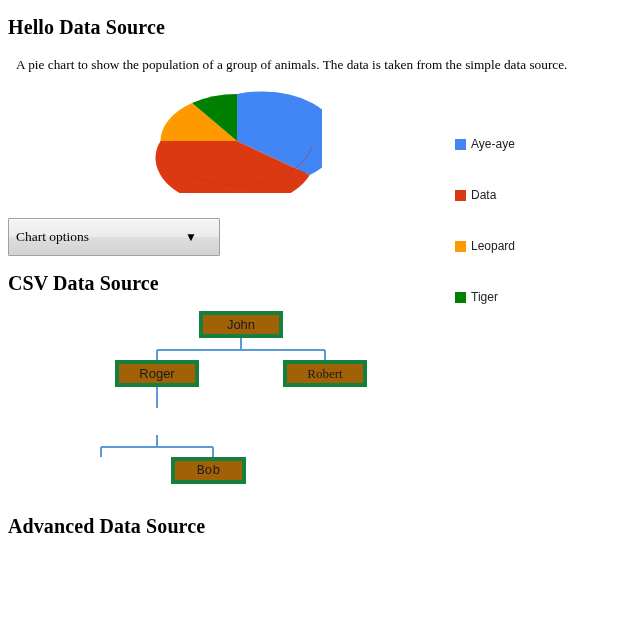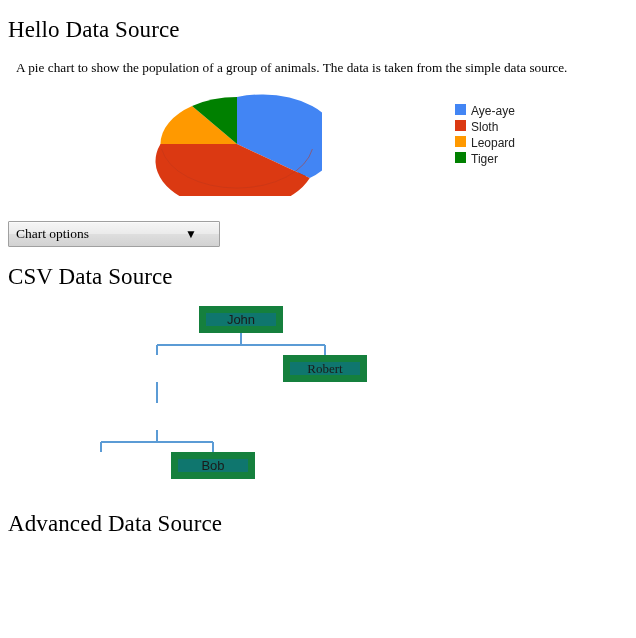--- a/index.html
+++ b/index.html
@@ -16,22 +16,22 @@
     color: #000000;
     position: relative;
   }
   .page {
     padding: 0 8px;
     box-sizing: border-box;
     width: 636px;
   }
   h1.section-title {
     font-family: "Liberation Serif", "DejaVu Serif", serif;
-    font-size: 23px;
-    font-weight: normal;
+    font-size: 20px;
+    font-weight: bold;
     margin: 16px 0 0 0;
     padding: 0;
     line-height: 1.18;
     letter-spacing: 0.1px;
   }
   p.section-desc {
     font-family: "Liberation Serif", "DejaVu Serif", serif;
     font-size: 13.3px;
     margin: 17px 0 0 8px;
     padding: 0;
@@ -57,37 +57,38 @@
     position: absolute;
     left: 447px;
     top: 18px;
     font-family: "Liberation Sans", "DejaVu Sans", sans-serif;
     font-size: 12px;
     line-height: 15px;
     color: #222222;
   }
   .legend-row {
     display: flex;
-    align-items: flex-start;
+    align-items: center;
     height: 15px;
     margin-bottom: 1px;
+    margin-top: 36px;
   }
   .legend-swatch {
     width: 11px;
     height: 11px;
     margin-right: 5px;
     flex: 0 0 auto;
   }
   .legend-label { white-space: nowrap; }
 
   
   .toolbar-wrap { margin-top: 10px; }
   .chart-options-select {
     width: 212px;
-    height: 26px;
+    height: 38px;
     box-sizing: border-box;
     border: 1px solid #a0a0a0;
     border-radius: 1px;
     background: linear-gradient(to bottom, #f6f6f6 0%, #ebebeb 48%, #dedede 52%, #d2d2d2 100%);
     font-family: "Liberation Serif", "DejaVu Serif", serif;
     font-size: 13.5px;
     color: #000;
     display: flex;
     align-items: center;
     justify-content: space-between;
@@ -105,22 +106,22 @@
   
   .org-block {
     position: relative;
     height: 180px;
     margin-top: 12px;
   }
   .org-svg { position: absolute; left: 0; top: 0; }
   .org-node {
     position: absolute;
     box-sizing: border-box;
-    background: #0f766e;
-    border: 7px solid #15803d;
+    background: #a16207;
+    border: 4px solid #15803d;
     font-family: "Liberation Sans", "DejaVu Sans", sans-serif;
     font-size: 13px;
     color: #1b1b1b;
     display: flex;
     align-items: center;
     justify-content: center;
     height: 27px;
   }
 </style>
 </head>
@@ -155,21 +156,21 @@
       </svg>
     </div>
 
     <div class="legend">
       <div class="legend-row">
         <span class="legend-swatch" style="background:#4285f4"></span>
         <span class="legend-label">Aye-aye</span>
       </div>
       <div class="legend-row">
         <span class="legend-swatch" style="background:#db3912"></span>
-        <span class="legend-label">Sloth</span>
+        <span class="legend-label">Data</span>
       </div>
       <div class="legend-row">
         <span class="legend-swatch" style="background:#ff9900"></span>
         <span class="legend-label">Leopard</span>
       </div>
       <div class="legend-row">
         <span class="legend-swatch" style="background:#008000"></span>
         <span class="legend-label">Tiger</span>
       </div>
     </div>
@@ -203,23 +204,26 @@
 
         <path d="M 93 140 L 205 140"></path>
         <path d="M 93 140 L 93 150"></path>
         <path d="M 205 140 L 205 150"></path>
       </g>
     </svg>
 
     <div class="org-node" style="left:191px; top:4px; width:84px;">
       <span>John</span>
     </div>
+    <div class="org-node" style="left:107px; top:53px; width:84px;">
+      <span>Roger</span>
+    </div>
     <div class="org-node" style="left:275px; top:53px; width:84px;font-family:Liberation Serif, serif;">
       <span>Robert</span>
     </div>
-    <div class="org-node" style="left:163px; top:150px; width:84px;">
+    <div class="org-node" style="left:163px; top:150px; width:75px;font-family:Liberation Mono, monospace;">
       <span>Bob</span>
     </div>
   </div>
 
   <h1 class="section-title" style="margin-top:28px">Advanced Data Source</h1>
 
 </div>
 
 </body></html>

